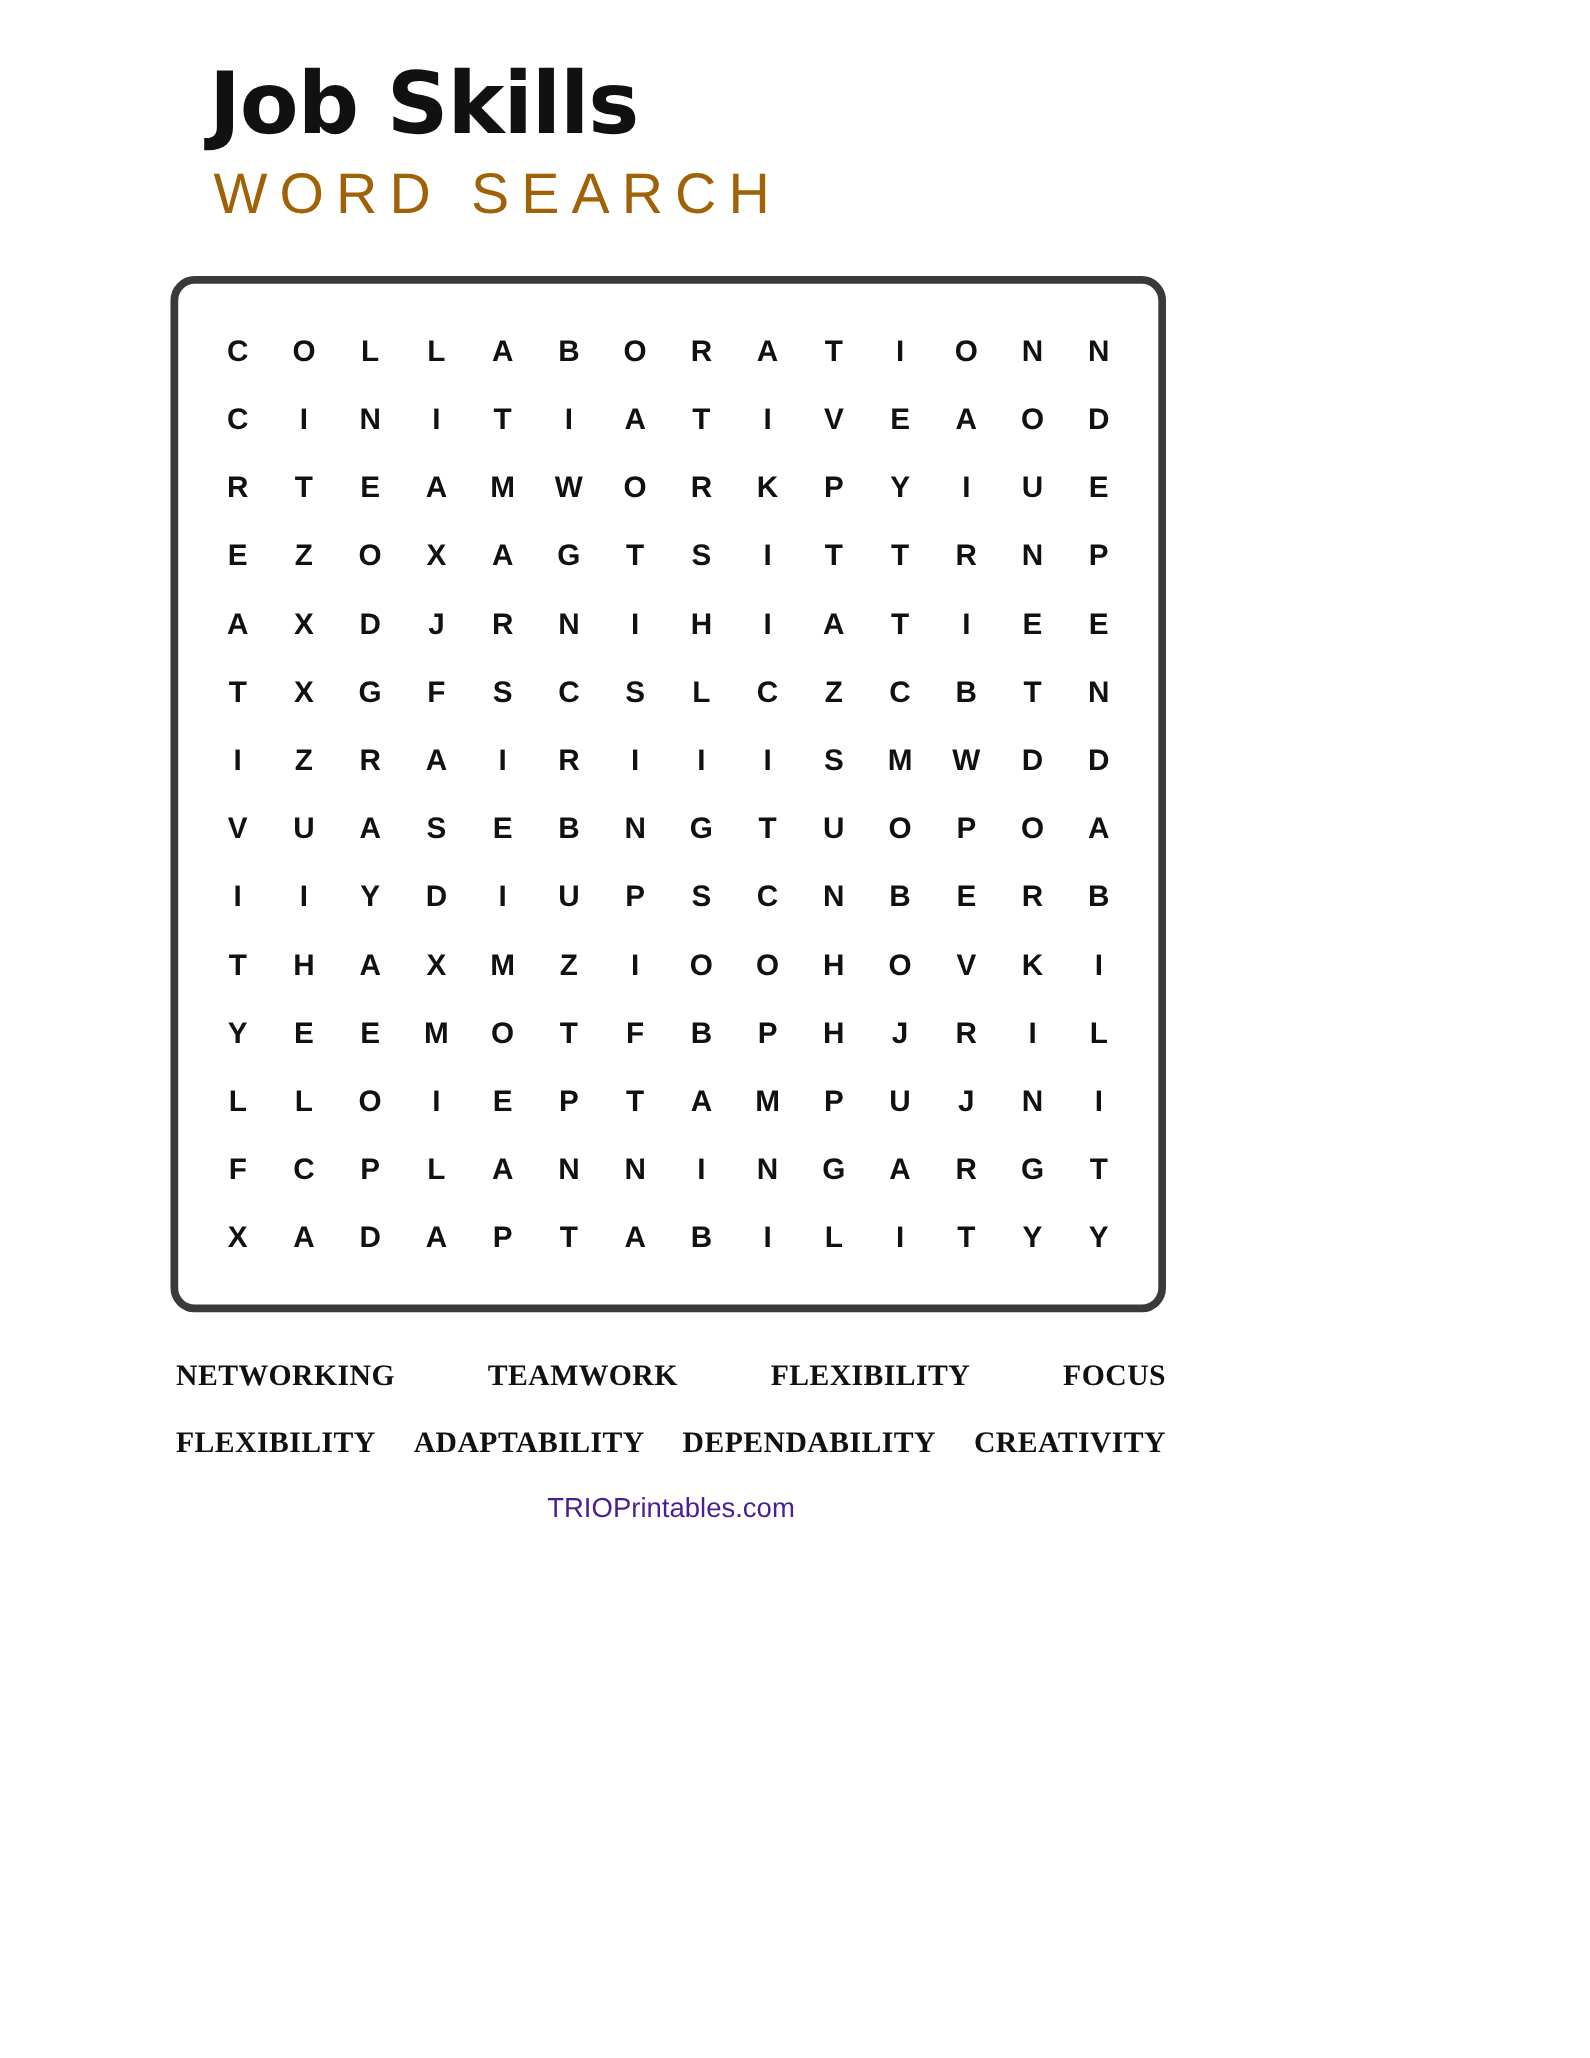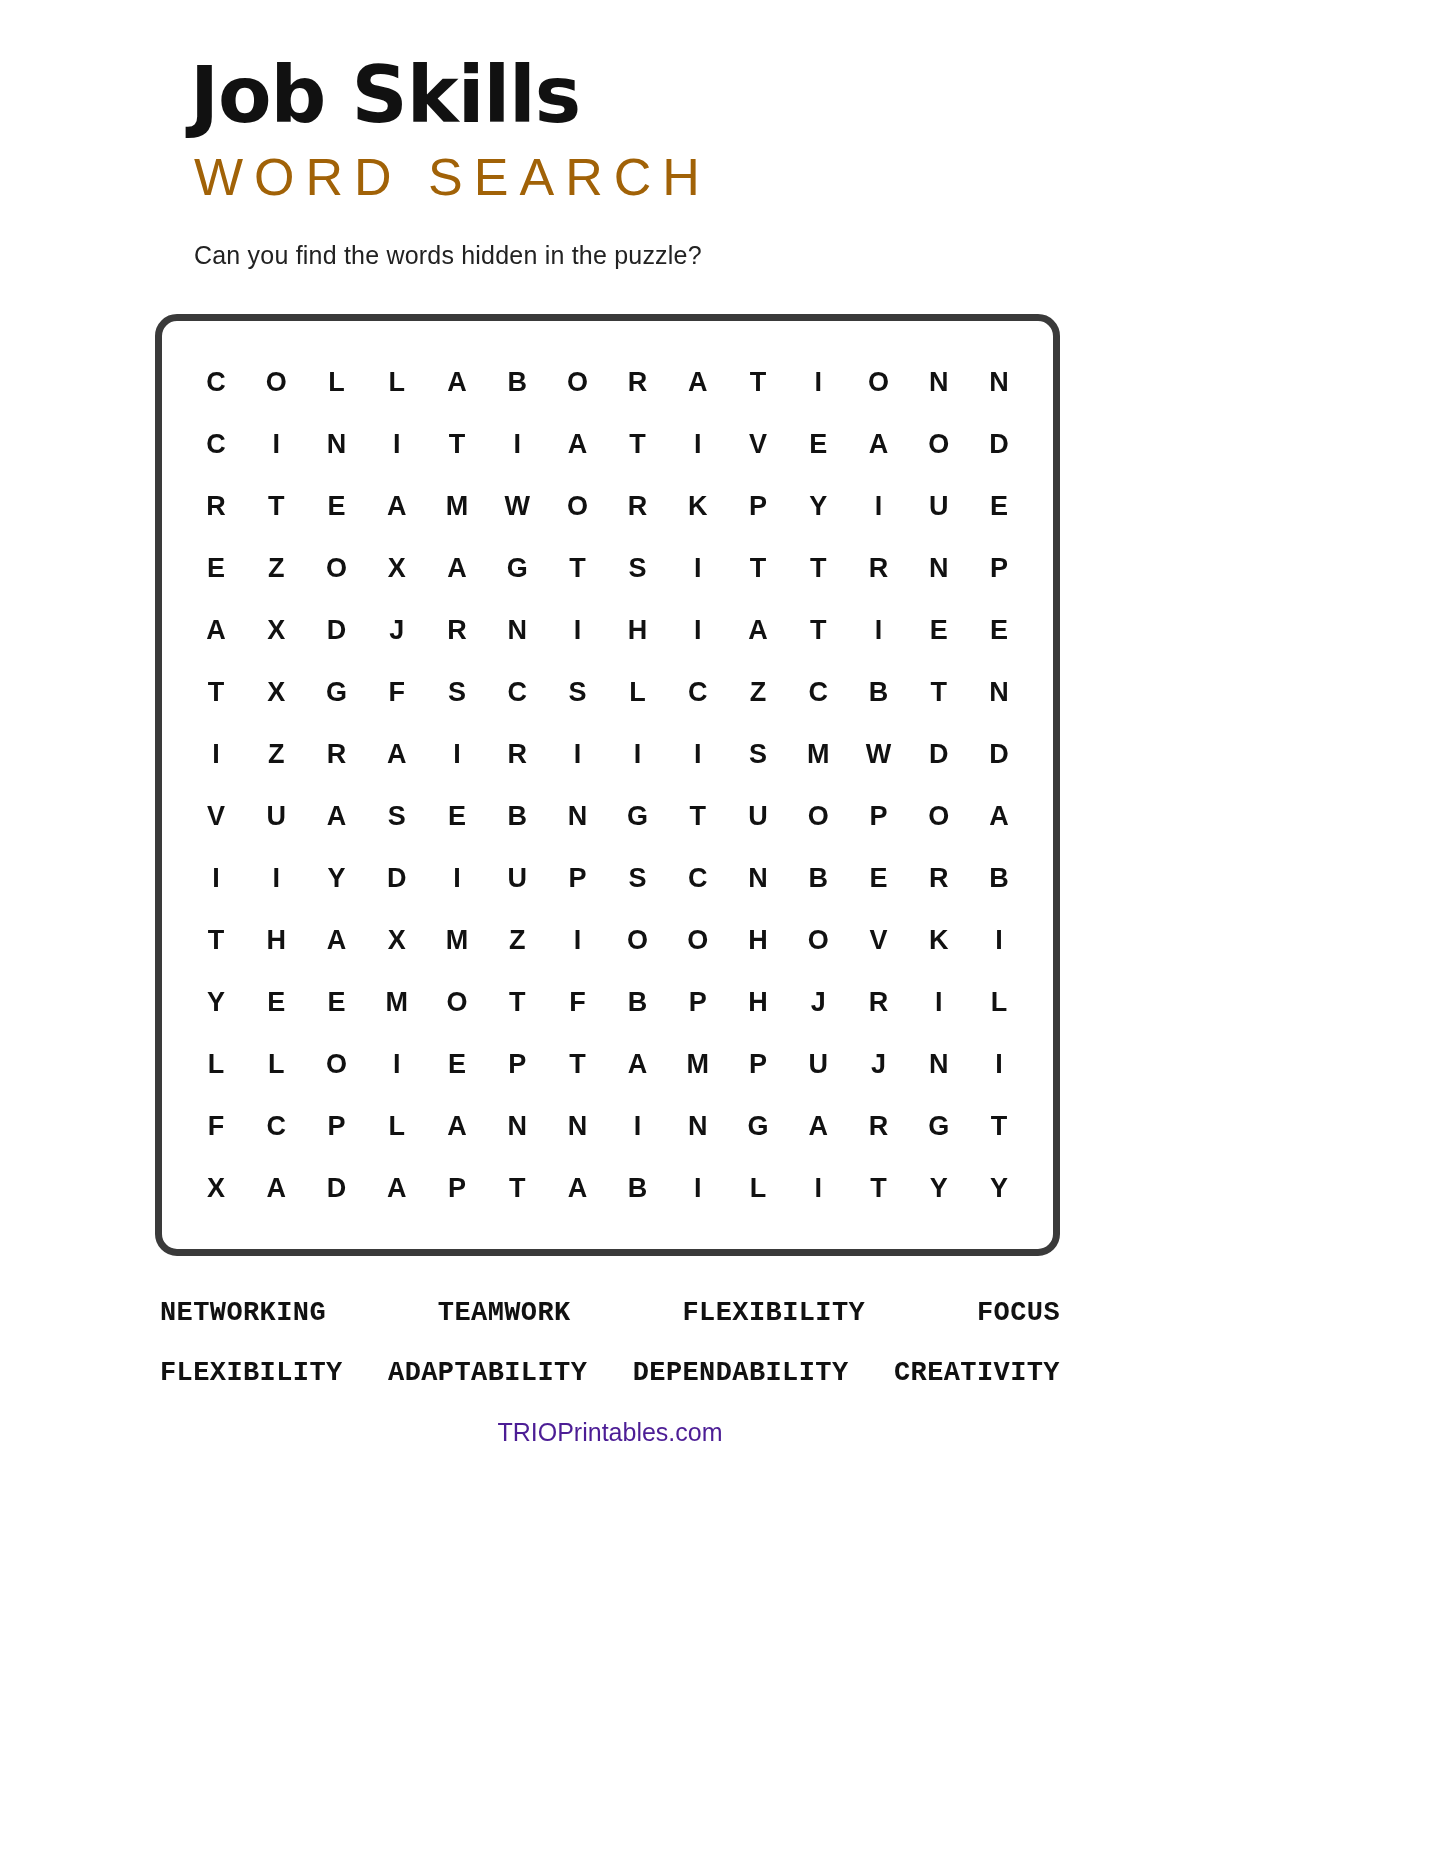--- a/index.html
+++ b/index.html
@@ -73,21 +73,21 @@
     margin: 42px 0 0 -30px;
     width: 900px;
   }
   .wordrow {
     display: flex;
     justify-content: space-between;
     align-items: baseline;
     margin-bottom: 30px;
   }
   .word {
-    font-family: Liberation Mono, monospace;
+    font-family: Liberation Serif, serif;
     font-weight: bold;
     font-size: 27px;
     letter-spacing: 0.4px;
     color: #111111;
     white-space: nowrap;
   }
   .footer {
     text-align: center;
     width: 900px;
     margin: 18px 0 0 -30px;
@@ -96,21 +96,20 @@
     color: #4c1d95;
   }
 </style>
 </head>
 <body>
 
 <div class="page">
 
   <h1 class="title">Job Skills</h1>
   <div class="subtitle">WORD SEARCH</div>
-  <div class="instructions">Can you find the words hidden in the puzzle?</div>
 
   <div class="grid-box">
     <div class="grid">
       <span class="cell">C</span>
       <span class="cell">O</span>
       <span class="cell">L</span>
       <span class="cell">L</span>
       <span class="cell">A</span>
       <span class="cell">B</span>
       <span class="cell">O</span>

